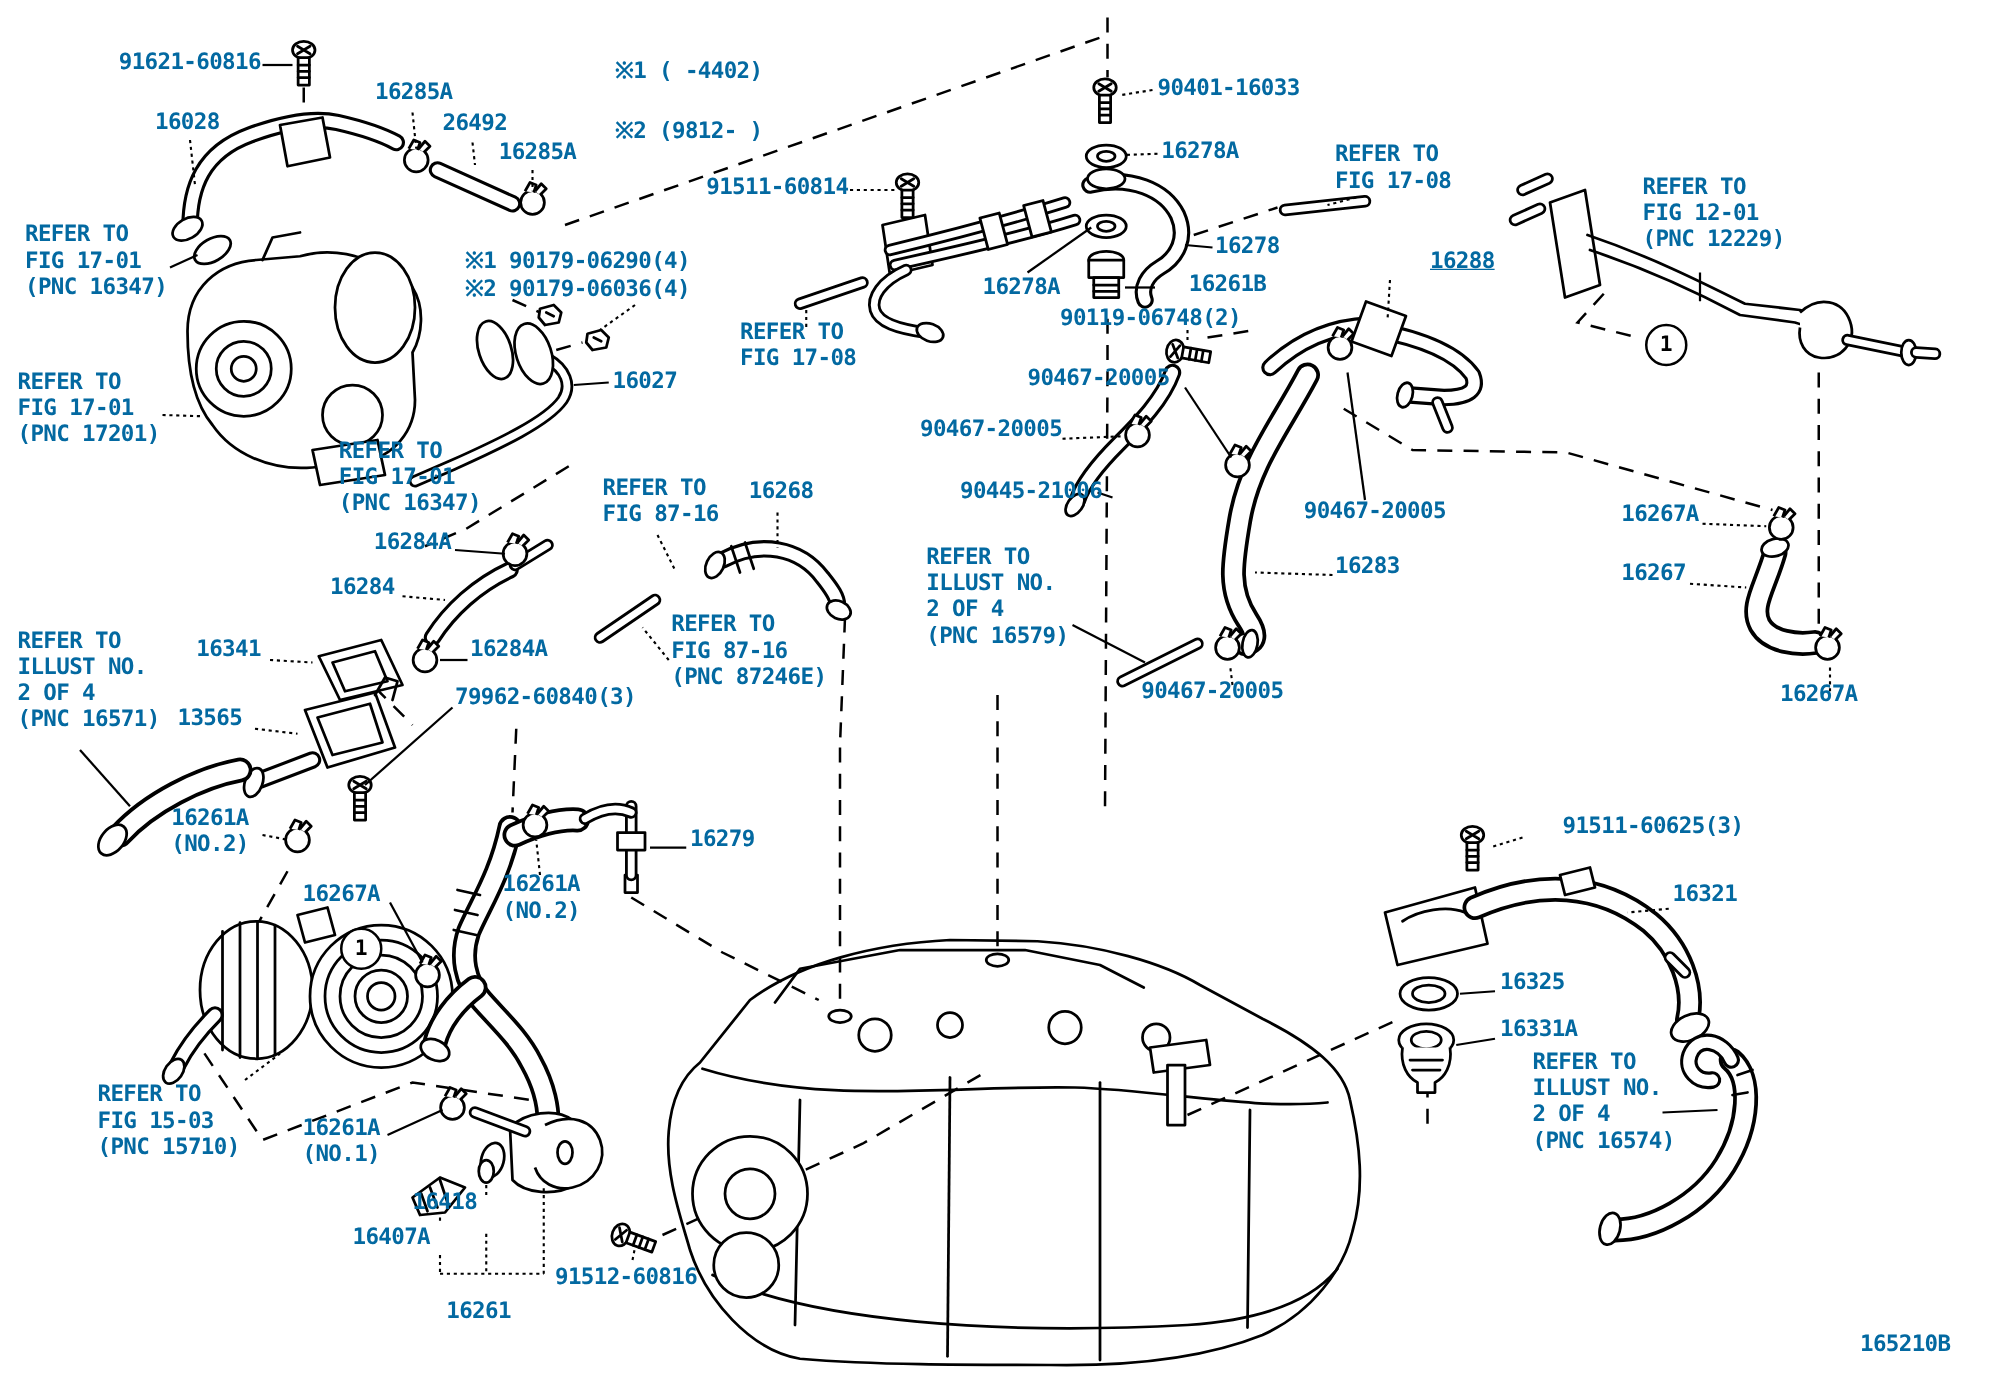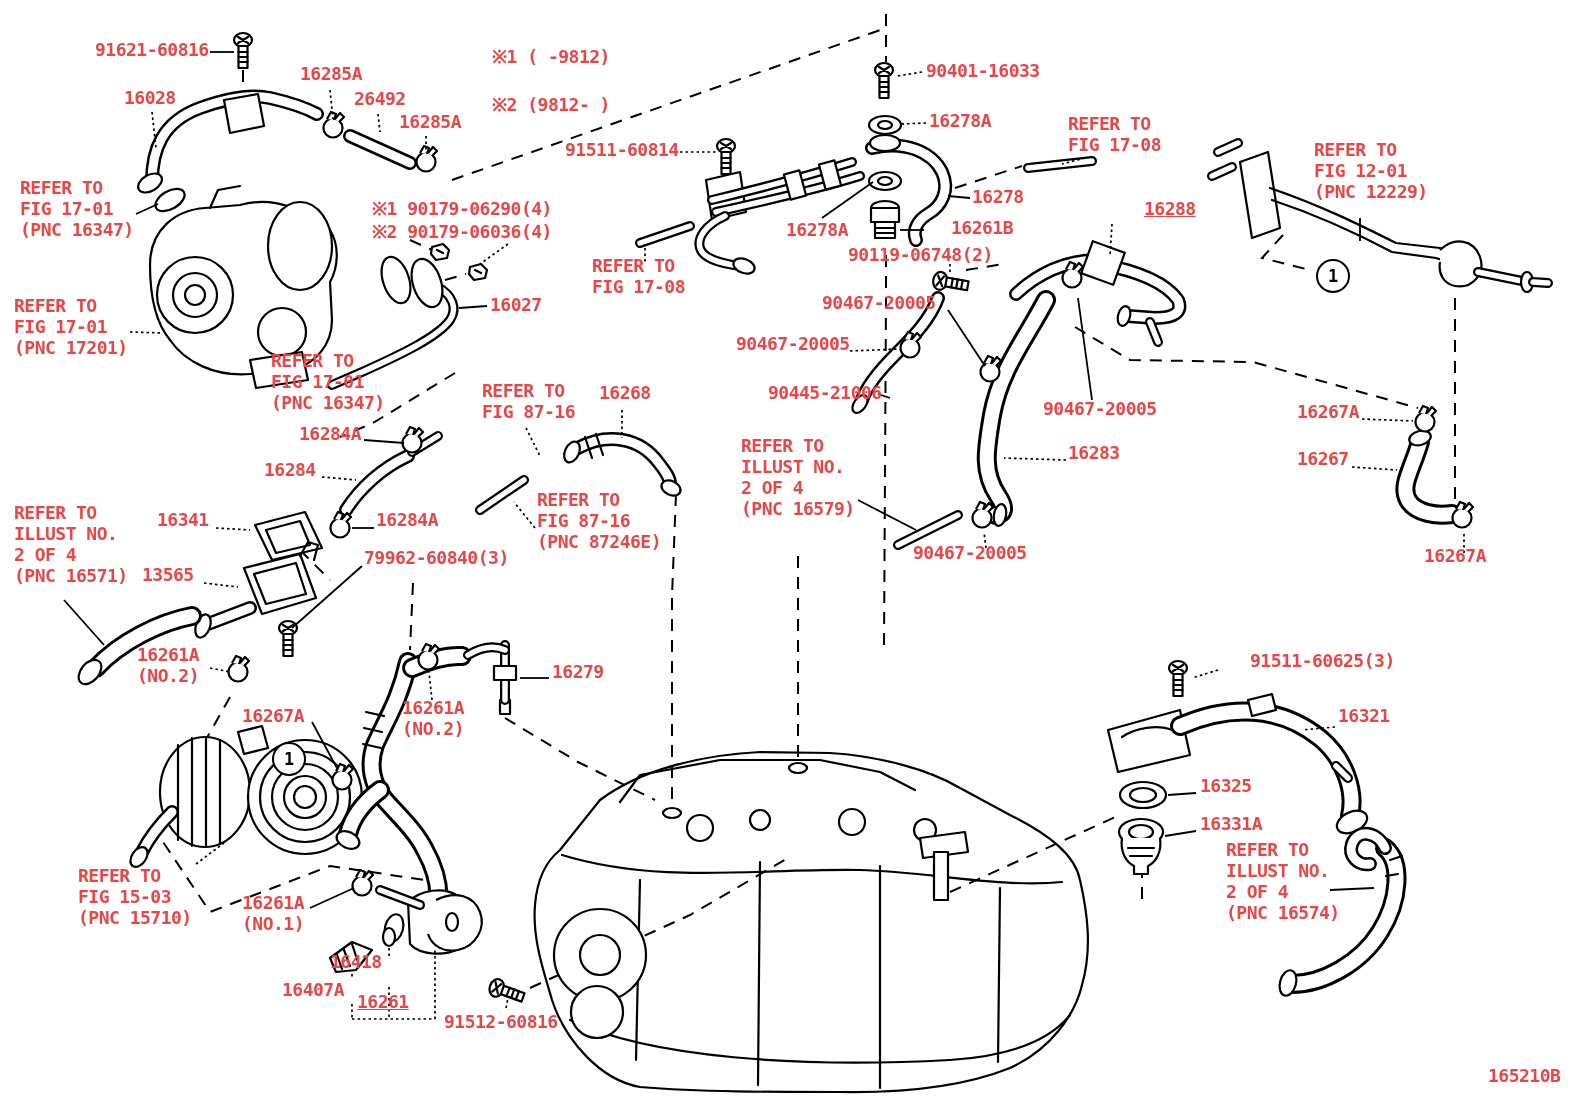--- a/index.html
+++ b/index.html
@@ -1,19 +1,19 @@
 <!DOCTYPE html>
 <html><head>
 <meta charset="utf-8">
 <style>
   html,body{margin:0;padding:0;background:#ffffff;}
   #stage{position:relative;width:1592px;height:1099px;background:#ffffff;overflow:hidden;
          font-family:"DejaVu Sans Mono", monospace;}
   svg{position:absolute;left:0;top:0;}
-  .lbl{position:absolute;color:#ef4444;font-weight:bold;font-size:18px;line-height:1.16;
+  .lbl{position:absolute;color:#0369a1;font-weight:bold;font-size:18px;line-height:1.16;
        letter-spacing:-0.5px;white-space:pre-line;z-index:5;}
   .callout{position:absolute;width:30px;height:30px;border:2.5px solid #000;border-radius:50%;
        color:#000;font-weight:bold;font-size:17px;display:flex;align-items:center;justify-content:center;
        background:#fff;z-index:5;}
   
   .ln{stroke:#000;fill:none;stroke-width:2.2;stroke-linecap:round;stroke-linejoin:round;}
   .lnf{stroke:#000;fill:#fff;stroke-width:2.2;stroke-linejoin:round;}
   .hO{stroke:#000;fill:none;stroke-width:20;stroke-linecap:round;stroke-linejoin:round;}
   .hI{stroke:#fff;fill:none;stroke-width:14;stroke-linecap:round;stroke-linejoin:round;}
   .mO{stroke:#000;fill:none;stroke-width:14;stroke-linecap:round;stroke-linejoin:round;}
@@ -456,21 +456,21 @@
     <path class="lead" d="M64,600 L104,645"></path>
     <path class="dot" d="M130,332 L162,333"></path>
     <path class="lead" d="M136,214 L158,204"></path>
     <path class="dot" d="M508,244 L480,264"></path>
 
     <path class="dot" d="M352,974 L352,979 M352,1004 L352,1019 M352,1019 L435,1019 M435,1019 L435,950 M389,948 L389,957 M389,987 L389,1019"></path>
   </g>
 </svg>
 
   <div id="labels">
-      <div class="lbl" style="left: 492px; top: 47px;">※1 (    -9812)</div>
+      <div class="lbl" style="left: 492px; top: 47px;">※1 (    -4402)</div>
       <div class="lbl" style="left: 492px; top: 71px; margin-top: 24px;">※2 (9812-    )</div>
       <div class="lbl" style="left: 95px; top: 40px;">91621-60816</div>
       <div class="lbl" style="left: 124px; top: 88px;">16028</div>
       <div class="lbl" style="left: 300px; top: 64px;">16285A</div>
       <div class="lbl" style="left: 354px; top: 89px;">26492</div>
       <div class="lbl" style="left: 399px; top: 112px;">16285A</div>
       <div class="lbl" style="left: 565px; top: 140px;">91511-60814</div>
       <div class="lbl" style="left: 926px; top: 61px;">90401-16033</div>
       <div class="lbl" style="left: 929px; top: 111px;">16278A</div>
       <div class="lbl" style="left: 1068px; top: 114px;">REFER TO
@@ -540,19 +540,19 @@
 ILLUST NO.
 2 OF 4
 (PNC 16574)</div>
       <div class="lbl" style="left: 78px; top: 866px;">REFER TO
 FIG 15-03
 (PNC 15710)</div>
       <div class="lbl" style="left: 242px; top: 893px;">16261A
 (NO.1)</div>
       <div class="lbl" style="left: 330px; top: 952px;">16418</div>
       <div class="lbl" style="left: 282px; top: 980px;">16407A</div>
-      <div class="lbl" style="left: 357px; top: 992px; text-decoration: underline;">16261</div>
+      <div class="lbl" style="left: 357px; top: 1039px;">16261</div>
       <div class="lbl" style="left: 444px; top: 1012px;">91512-60816</div>
       <div class="lbl" style="left: 1488px; top: 1066px;">165210B</div>
       <div class="callout" style="left: 272px; top: 742px;">1</div>
       <div class="callout" style="left: 1316px; top: 259px;">1</div>
     </div>
 </div>
 
 </body></html>

